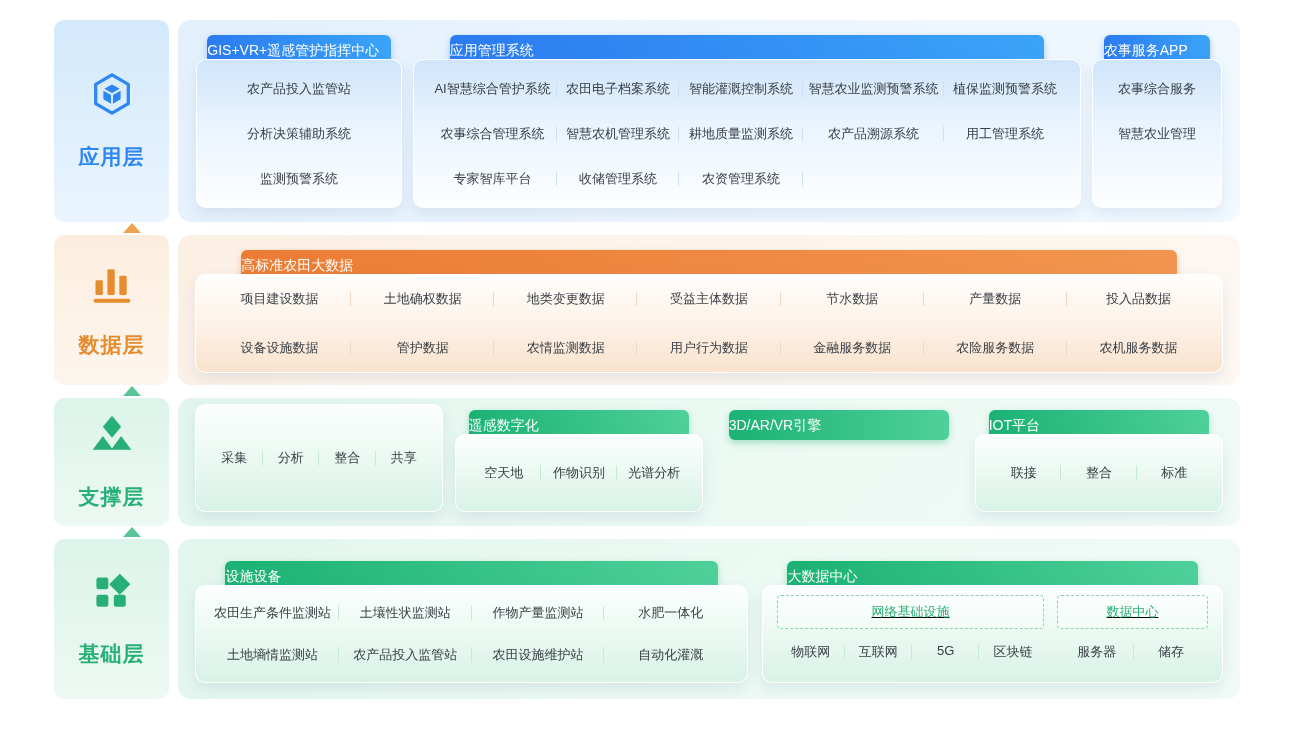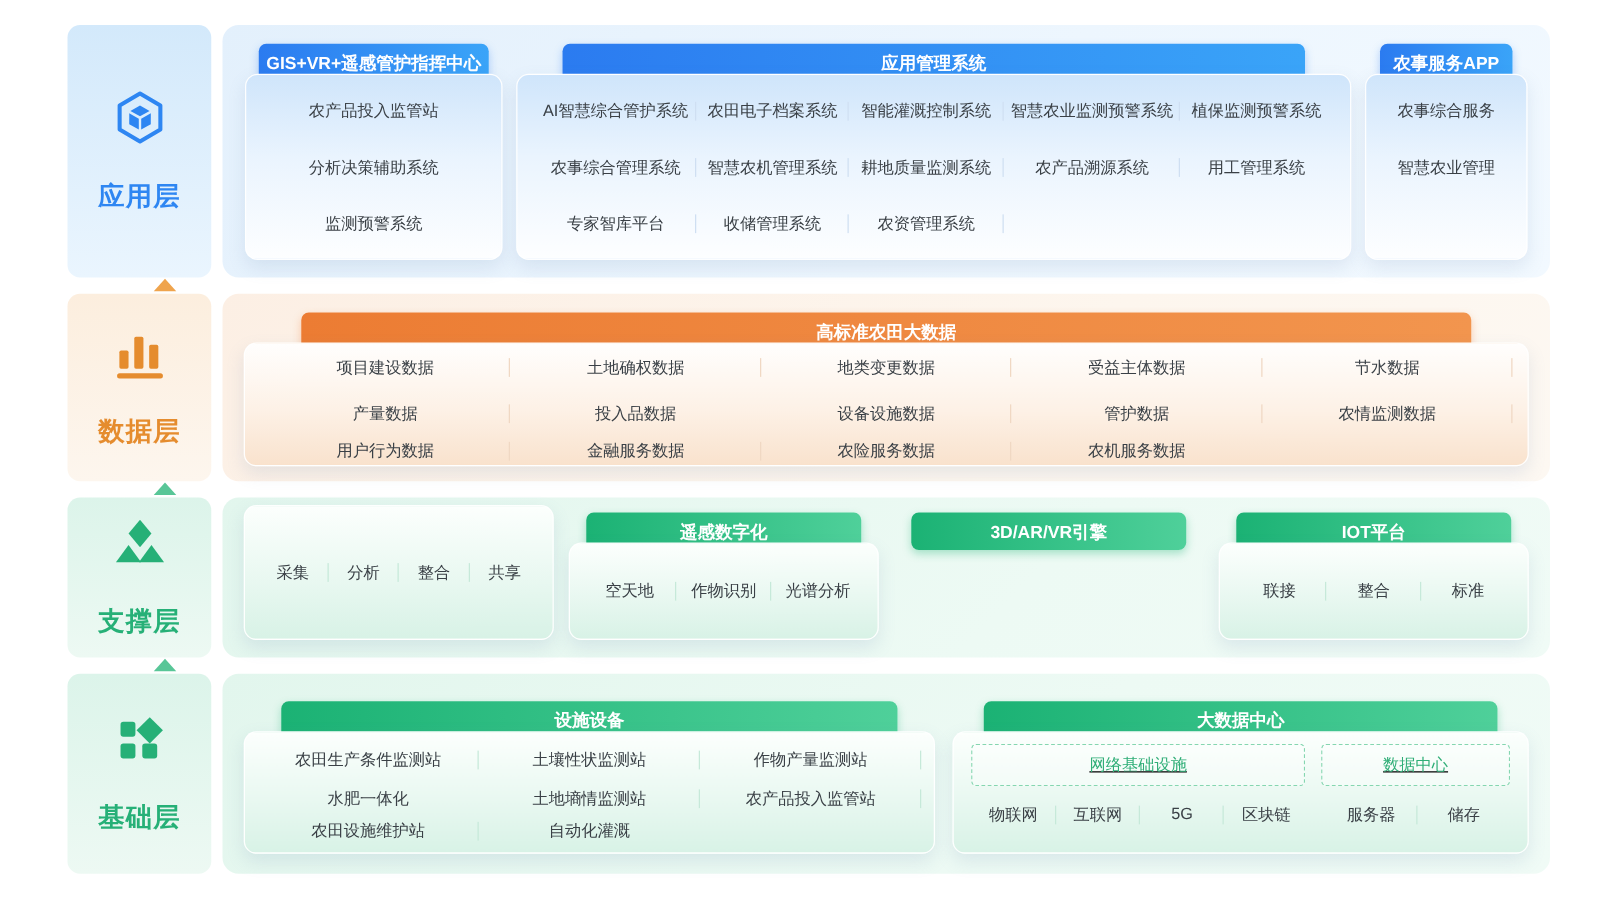--- a/index.html
+++ b/index.html
@@ -33,21 +33,21 @@
 
   .sub { display:flex; flex-direction:column; align-items:center; flex:1; min-width:0; }
   .sub-gis { flex:0 0 206px; }
   .sub-appsvc { flex:0 0 130px; }
   .sub-facility { flex:1.2; }
   .sub-center { flex:1; }
 
   
   .tab {
     width:89%; height:30px; line-height:30px; border-radius:6px;
-    color:#fff; font-size:14px; font-weight:700; text-align:center;
+    color:#fff; font-size:14px; font-weight:400; 
     position:relative; z-index:1; white-space:nowrap; overflow:hidden;
   }
   .sub-appsvc .tab { width:82%; }
   .panel-data .tab { width:91%; }
   .tab-blue   { background:linear-gradient(90deg,#2B7BF0,#3AA4F8); box-shadow:0 3px 7px rgba(43,123,240,.35); }
   .tab-orange { background:linear-gradient(90deg,#EC7C33,#F2954E); box-shadow:0 3px 7px rgba(236,124,51,.35); }
   .tab-green  { background:linear-gradient(90deg,#1BB274,#4FD09A); box-shadow:0 3px 7px rgba(27,178,116,.35); }
 
   
   .card {
@@ -60,22 +60,22 @@
   .card-green  { background:linear-gradient(180deg,#fcfffd 0%,#e9f8f1 55%,#d8f2e6 100%); }
 
   .cell { position:relative; text-align:center; font-size:13px; font-weight:500; color:#3A4046; white-space:nowrap; padding:2px 2px; min-width:0; }
   .sep::after { content:''; position:absolute; right:0; top:50%; transform:translateY(-50%); width:1px; height:15px; }
   .theme-blue .sep::after   { background:#cfdff2; }
   .theme-orange .sep::after { background:#f0d8c3; }
   .theme-green .sep::after  { background:#c6e9d9; }
 
   .list3  { display:grid; grid-template-rows:repeat(3,1fr); align-items:center; justify-items:center; padding:6px 6px; }
   .grid53 { display:grid; grid-template-columns:1.06fr 1fr 1.02fr 1.16fr 1fr; grid-template-rows:repeat(3,1fr); align-items:center; padding:6px 14px; }
-  .grid72 { display:grid; grid-template-columns:repeat(5,1fr); grid-template-rows:repeat(2,1fr); align-items:center; padding:0 12px; }
-  .grid42 { display:grid; grid-template-columns:repeat(3,1fr); grid-template-rows:repeat(2,1fr); align-items:center; padding:6px 10px; }
+  .grid72 { display:grid; grid-template-columns:repeat(7,1fr); grid-template-rows:repeat(2,1fr); align-items:center; padding:0 12px; }
+  .grid42 { display:grid; grid-template-columns:repeat(4,1fr); grid-template-rows:repeat(2,1fr); align-items:center; padding:6px 10px; }
   .cols4  { display:grid; grid-template-columns:repeat(4,1fr); align-items:center; padding:4px 10px; }
   .cols3  { display:grid; grid-template-columns:repeat(3,1fr); align-items:center; padding:4px 10px; }
 
   
   .card-center { display:flex; flex-direction:column; padding:9px 14px 8px; }
   .dash-row { display:flex; gap:13px;text-decoration:underline; }
   .dash-box { border:1px dashed #85d6b0; border-radius:4px; background:rgba(255,255,255,.35); color:#2FAE77; font-size:13px; font-weight:500; text-align:center; padding:7px 4px; white-space:nowrap; }
   .dash-net { flex:1.82; } .dash-dc { flex:1; }
   .bd-items { flex:1; display:flex; gap:13px; align-items:center; }
   .bd-groupA { flex:1.82; display:grid; grid-template-columns:repeat(4,1fr); }

